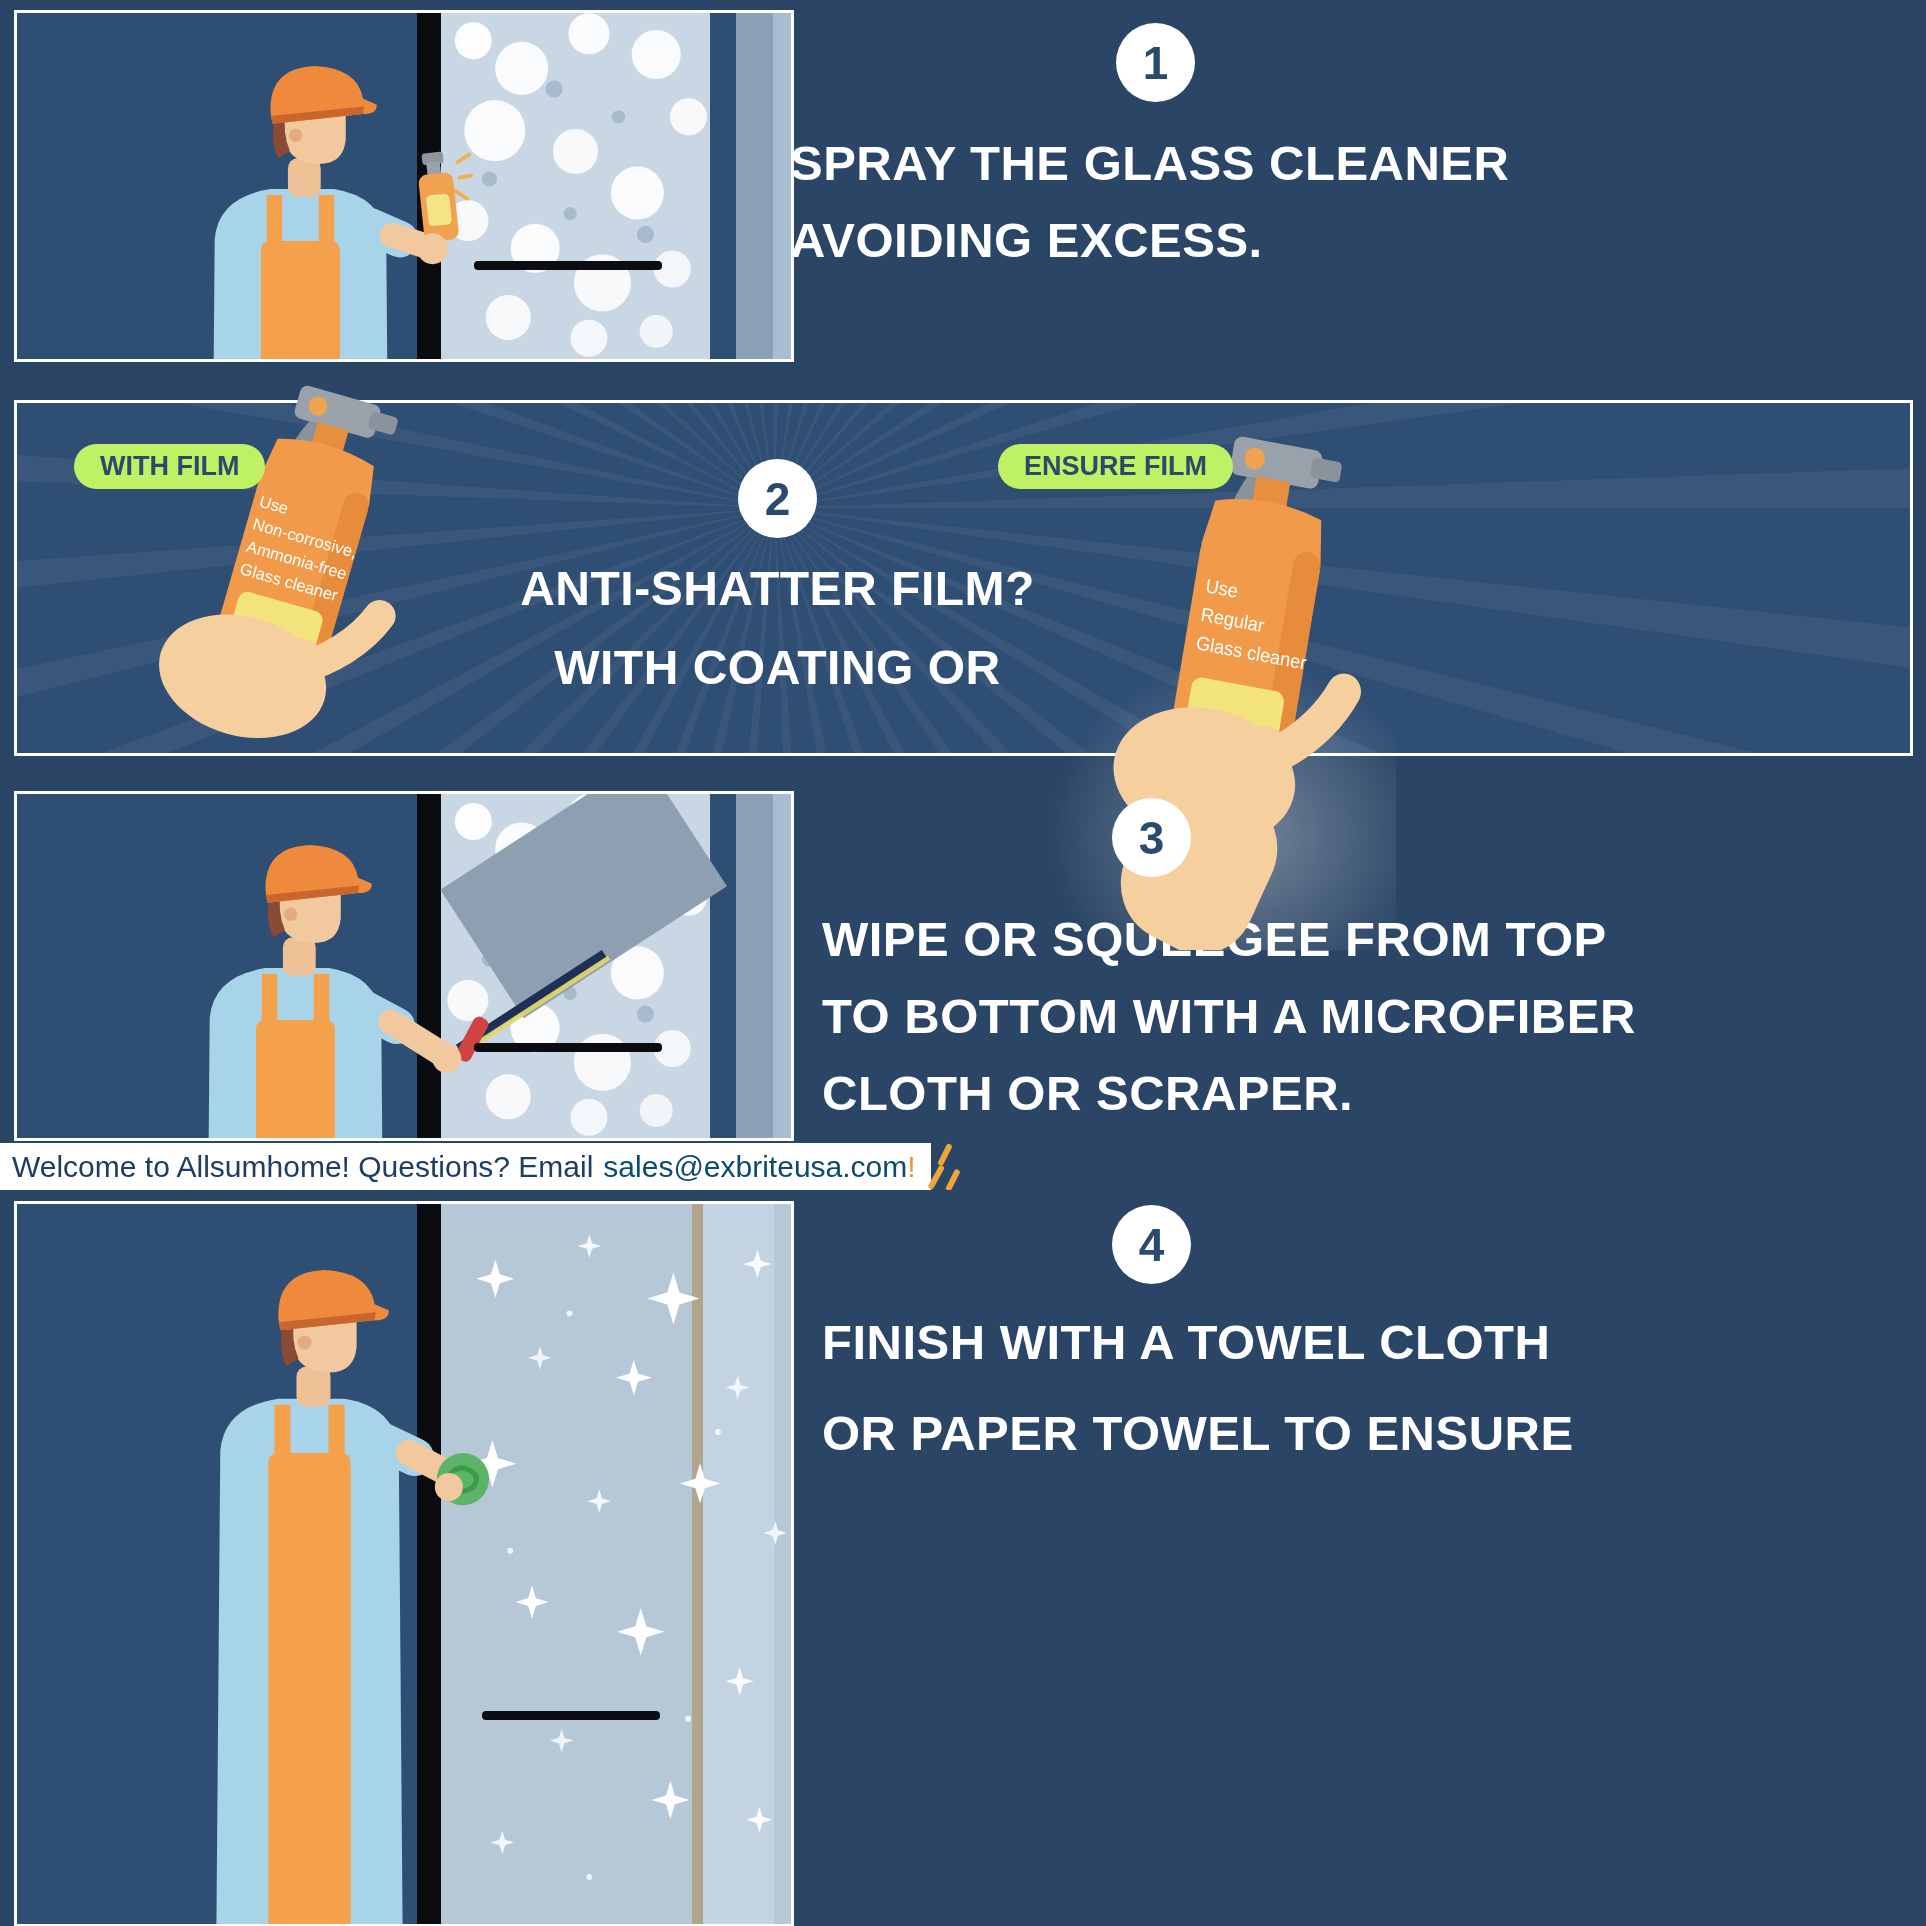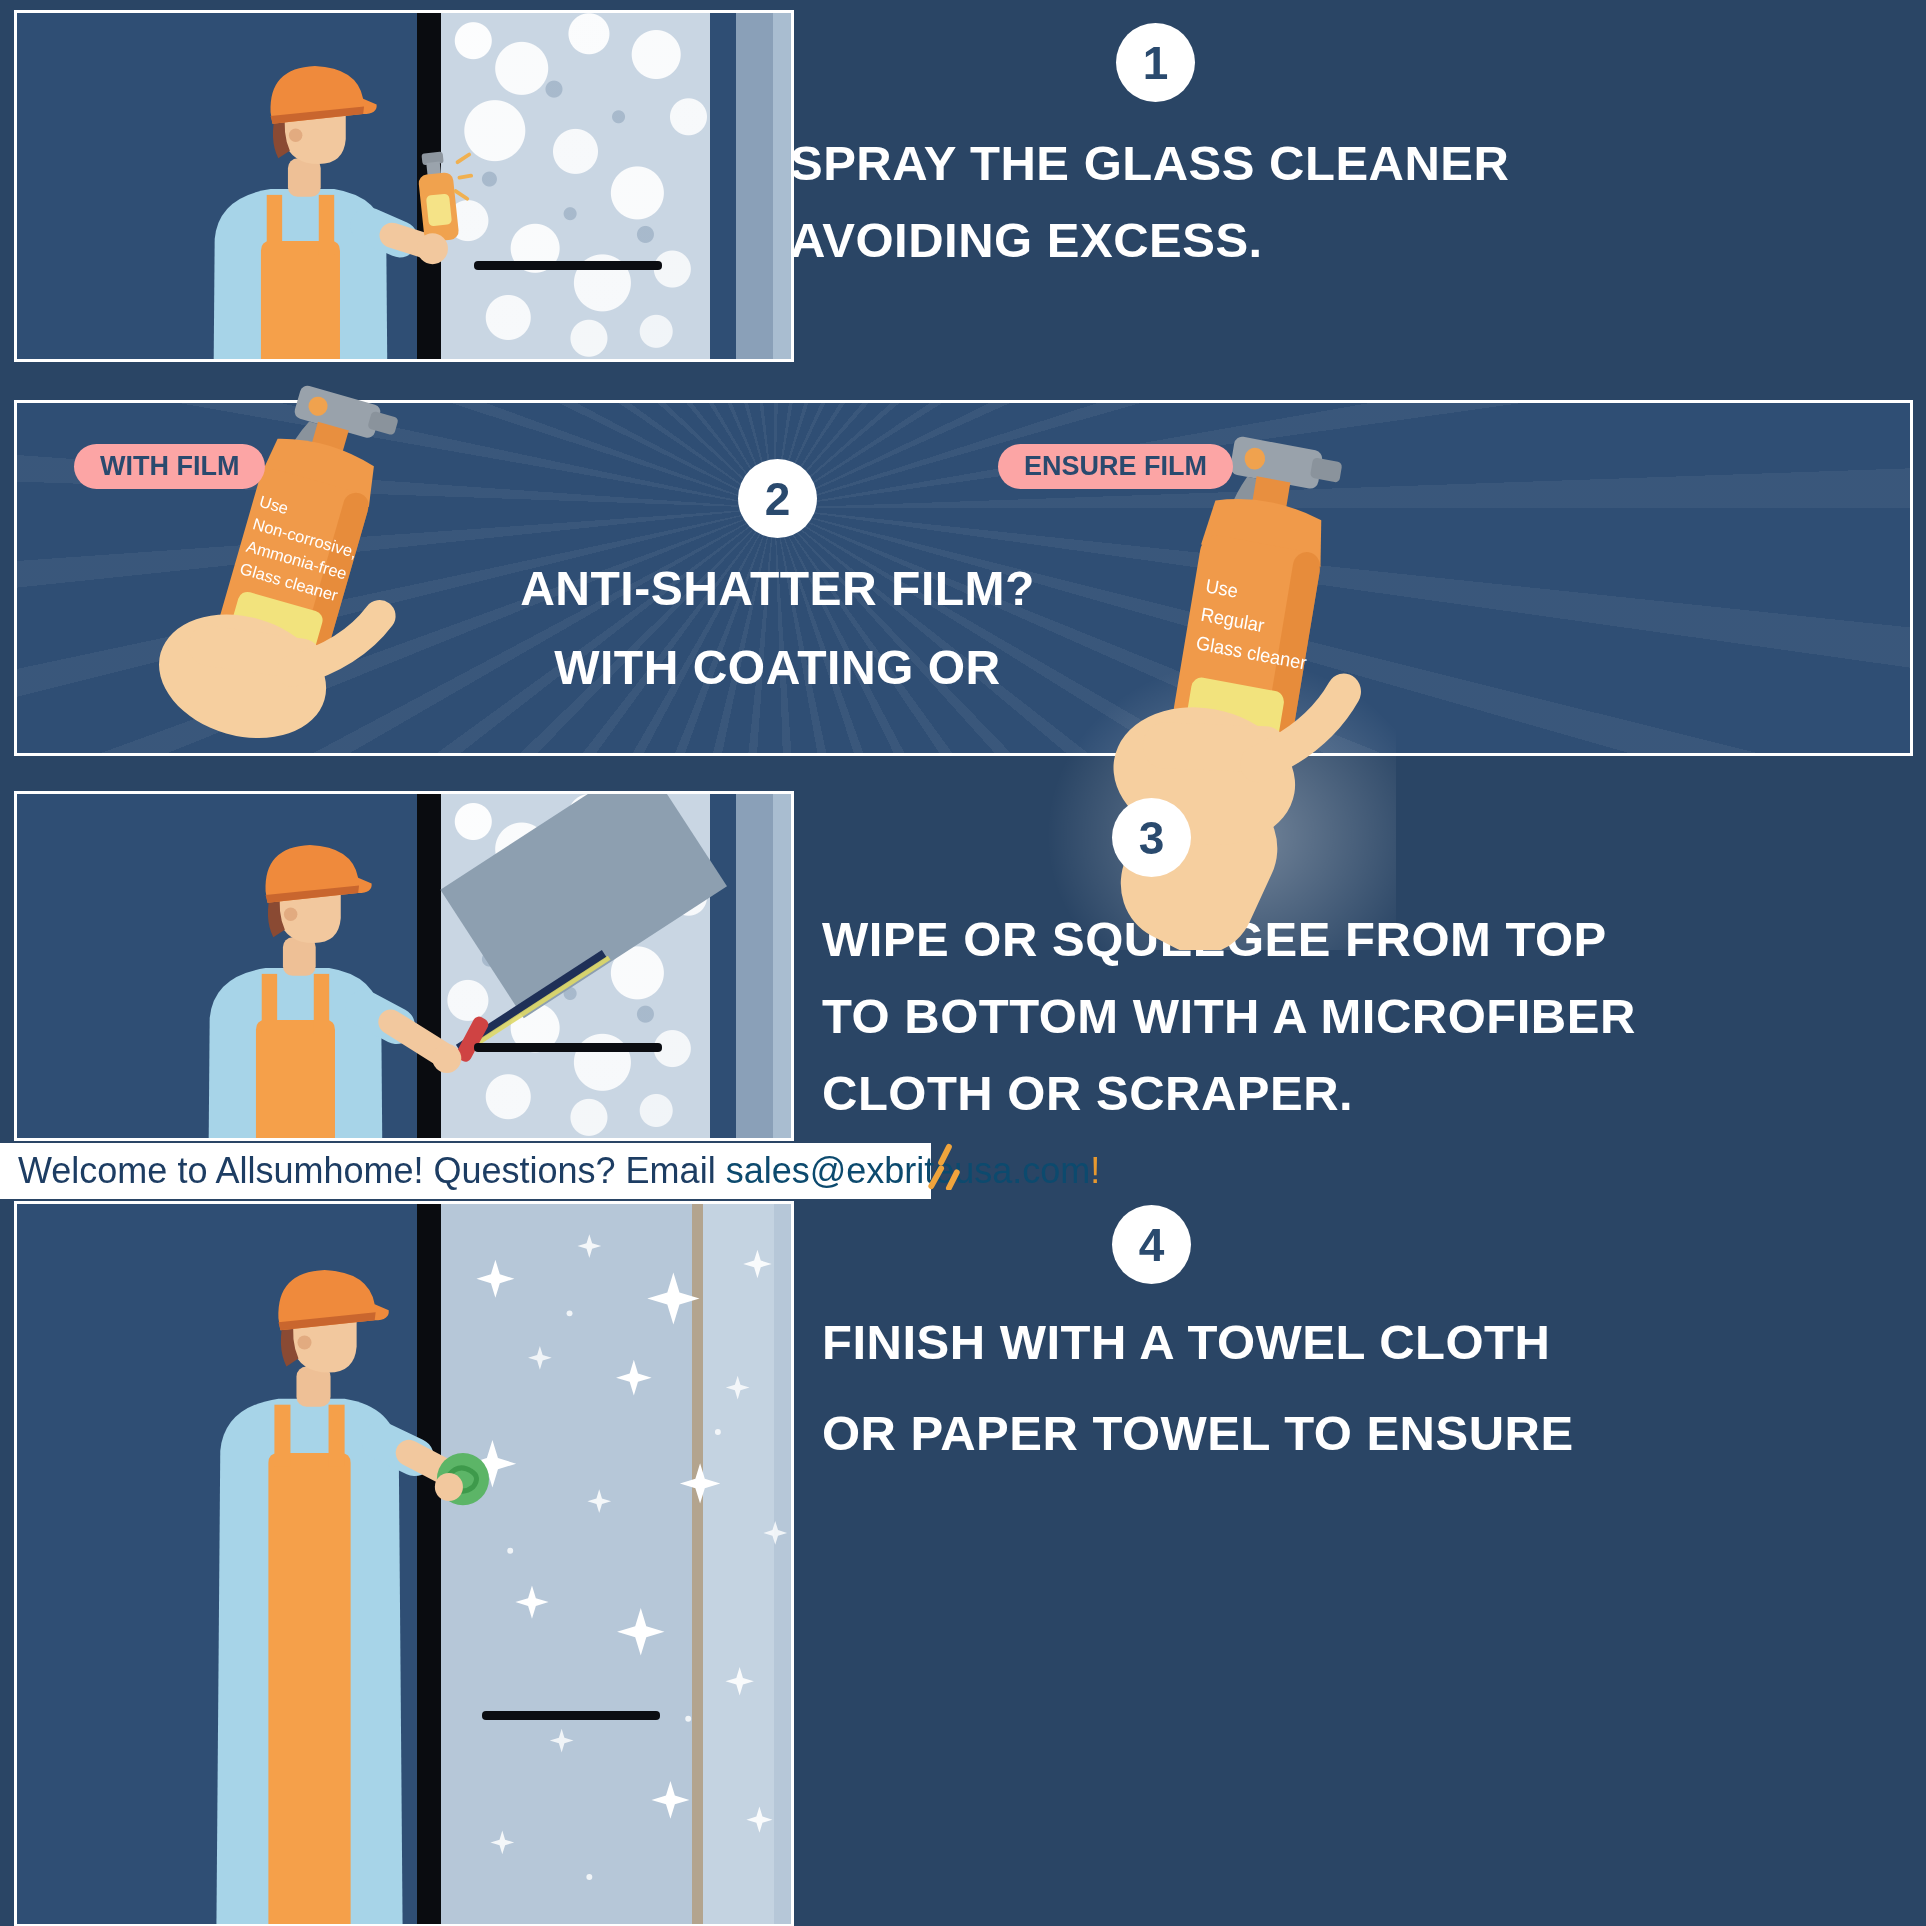--- a/index.html
+++ b/index.html
@@ -9,25 +9,25 @@
     box-sizing:border-box;overflow:hidden;z-index:1;}
   .panel2burst{background-image:repeating-conic-gradient(from 0deg at 40% 30%,
     rgba(255,255,255,0.05) 0deg 2deg, rgba(255,255,255,0) 2deg 8deg);}
   .badge{position:absolute;width:79px;height:79px;border-radius:50%;background:#ffffff;
     color:#2a4a6e;font-weight:bold;font-size:46px;display:flex;align-items:center;
     justify-content:center;z-index:8;}
   .step-text{position:absolute;color:#ffffff;font-weight:bold;font-size:49px;
     line-height:77px;letter-spacing:0.5px;z-index:4;white-space:nowrap;}
   .step-text.wide{line-height:91px;}
   .center{text-align:center;}
-  .pill{position:absolute;background:#fca5a5;color:#2a4a6e;font-weight:bold;
+  .pill{position:absolute;background:#bef264;color:#2a4a6e;font-weight:bold;
     font-size:27px;padding:7px 26px;border-radius:24px;z-index:6;white-space:nowrap;}
-  .footer{position:absolute;left:0;top:1143px;width:931px;height:56px;background:#ffffff;
-    display:flex;align-items:center;gap:10px;padding-left:18px;box-sizing:border-box;
-    font-size:36px;color:#1d3d63;z-index:9;white-space:nowrap;}
+  .footer{position:absolute;left:0;top:1143px;width:931px;height:47px;background:#ffffff;
+    display:flex;align-items:center;gap:10px;padding-left:12px;box-sizing:border-box;
+    font-size:30px;color:#1d3d63;z-index:9;white-space:nowrap;}
   .email{color:#0c4a6e;text-decoration:none;text-align:center;}
   .bang{color:#e8992f;}
   .nogap{display:flex;gap:0;}
   
   .frame-strip{position:absolute;top:0;bottom:0;width:24px;background:#0a0c10;}
   .handle{position:absolute;background:#0b0d12;height:9px;border-radius:4px;z-index:3;}
   .foam{position:absolute;top:0;bottom:0;background-color:#c9d6e3;background-image:
     radial-gradient(circle at 12% 8%, rgba(255,255,255,.95) 0 18px, rgba(255,255,255,0) 19px),
     radial-gradient(circle at 30% 16%, rgba(255,255,255,.9) 0 26px, rgba(255,255,255,0) 27px),
     radial-gradient(circle at 55% 6%, rgba(255,255,255,.92) 0 20px, rgba(255,255,255,0) 21px),

